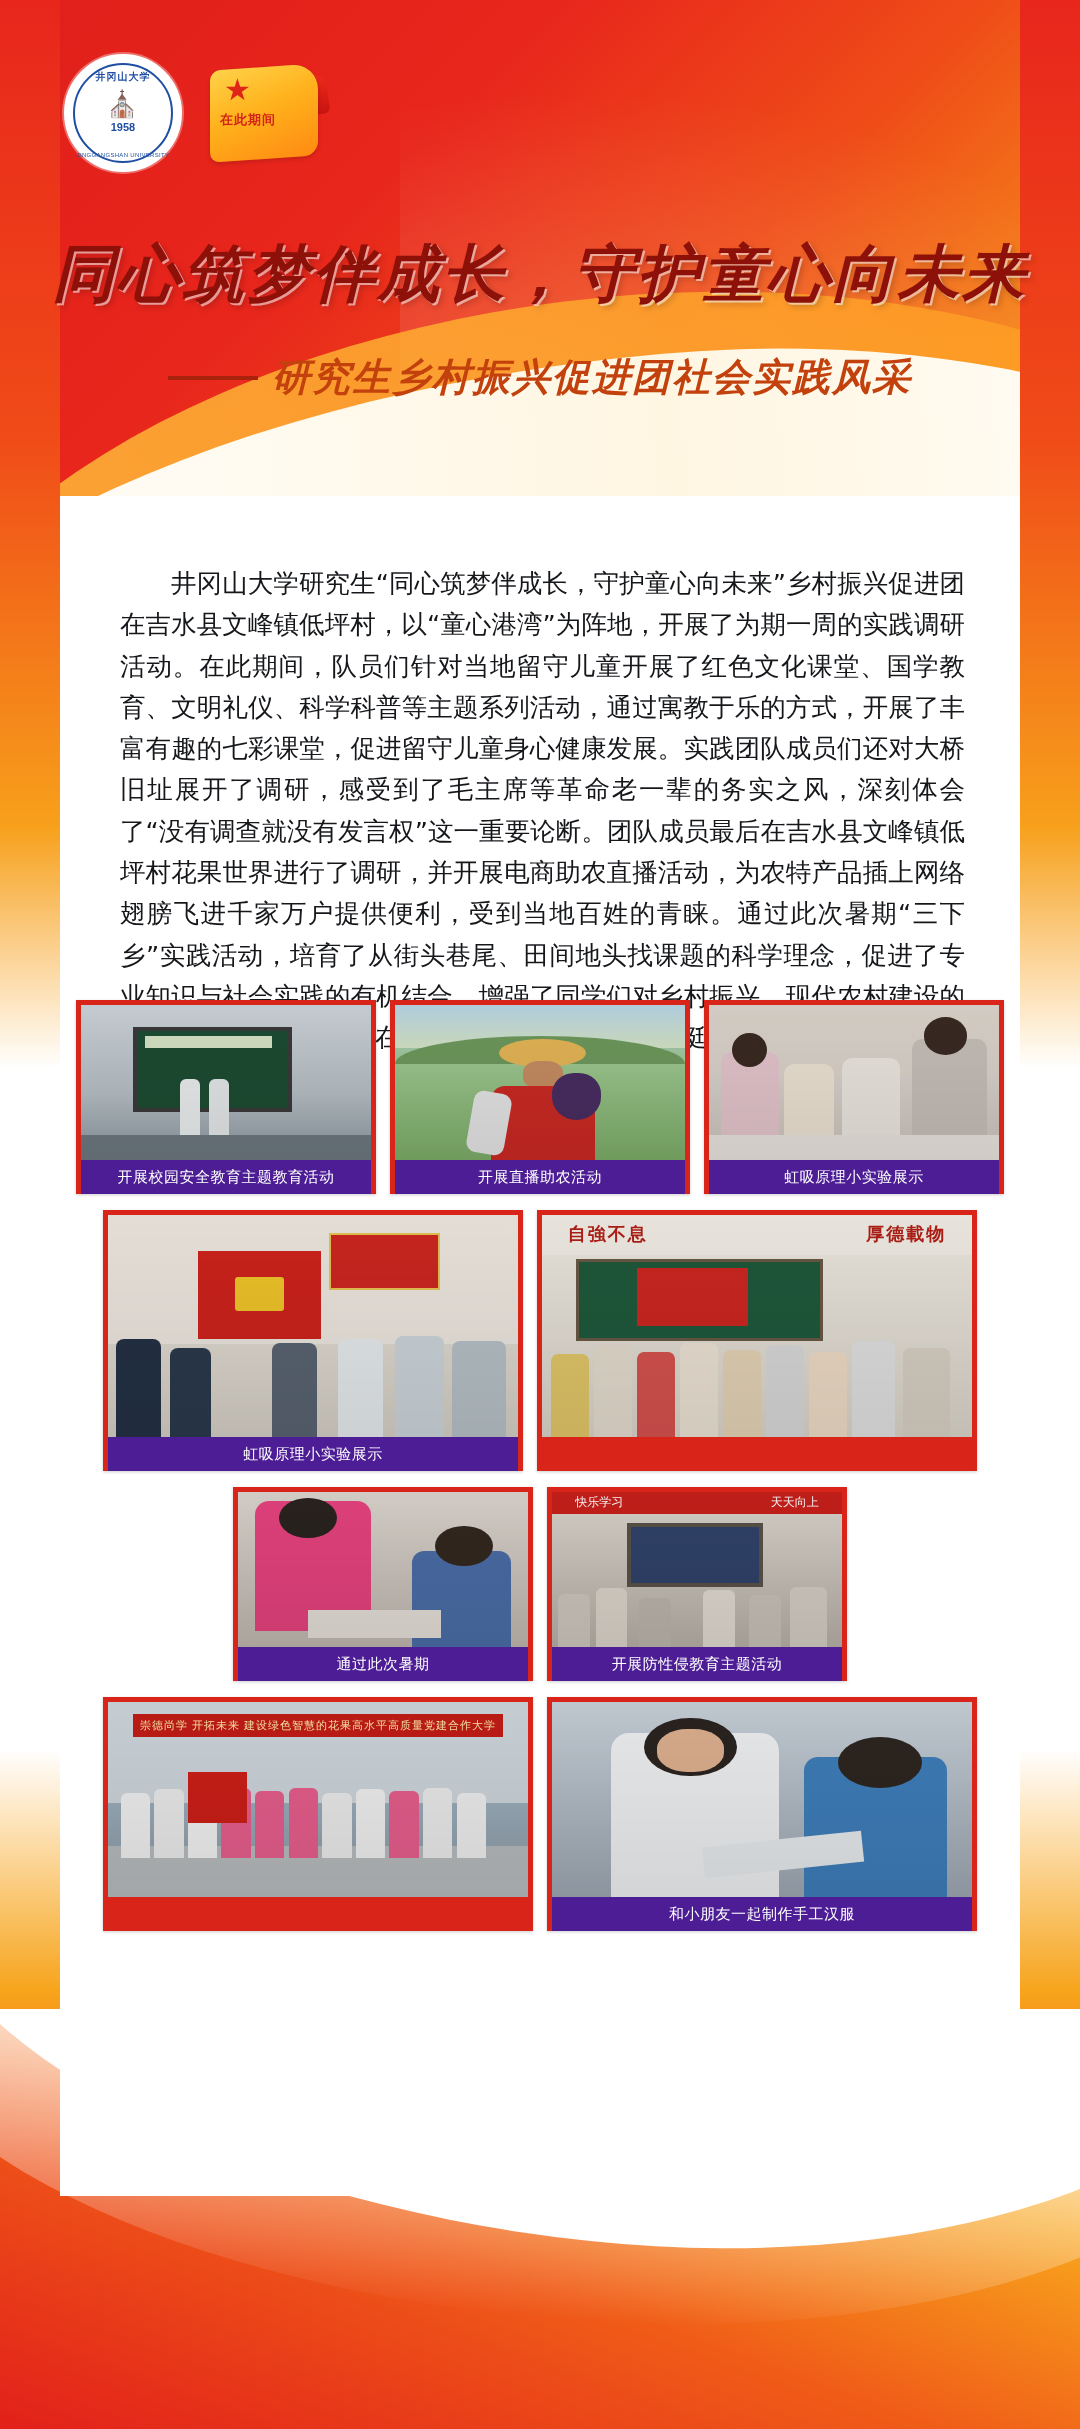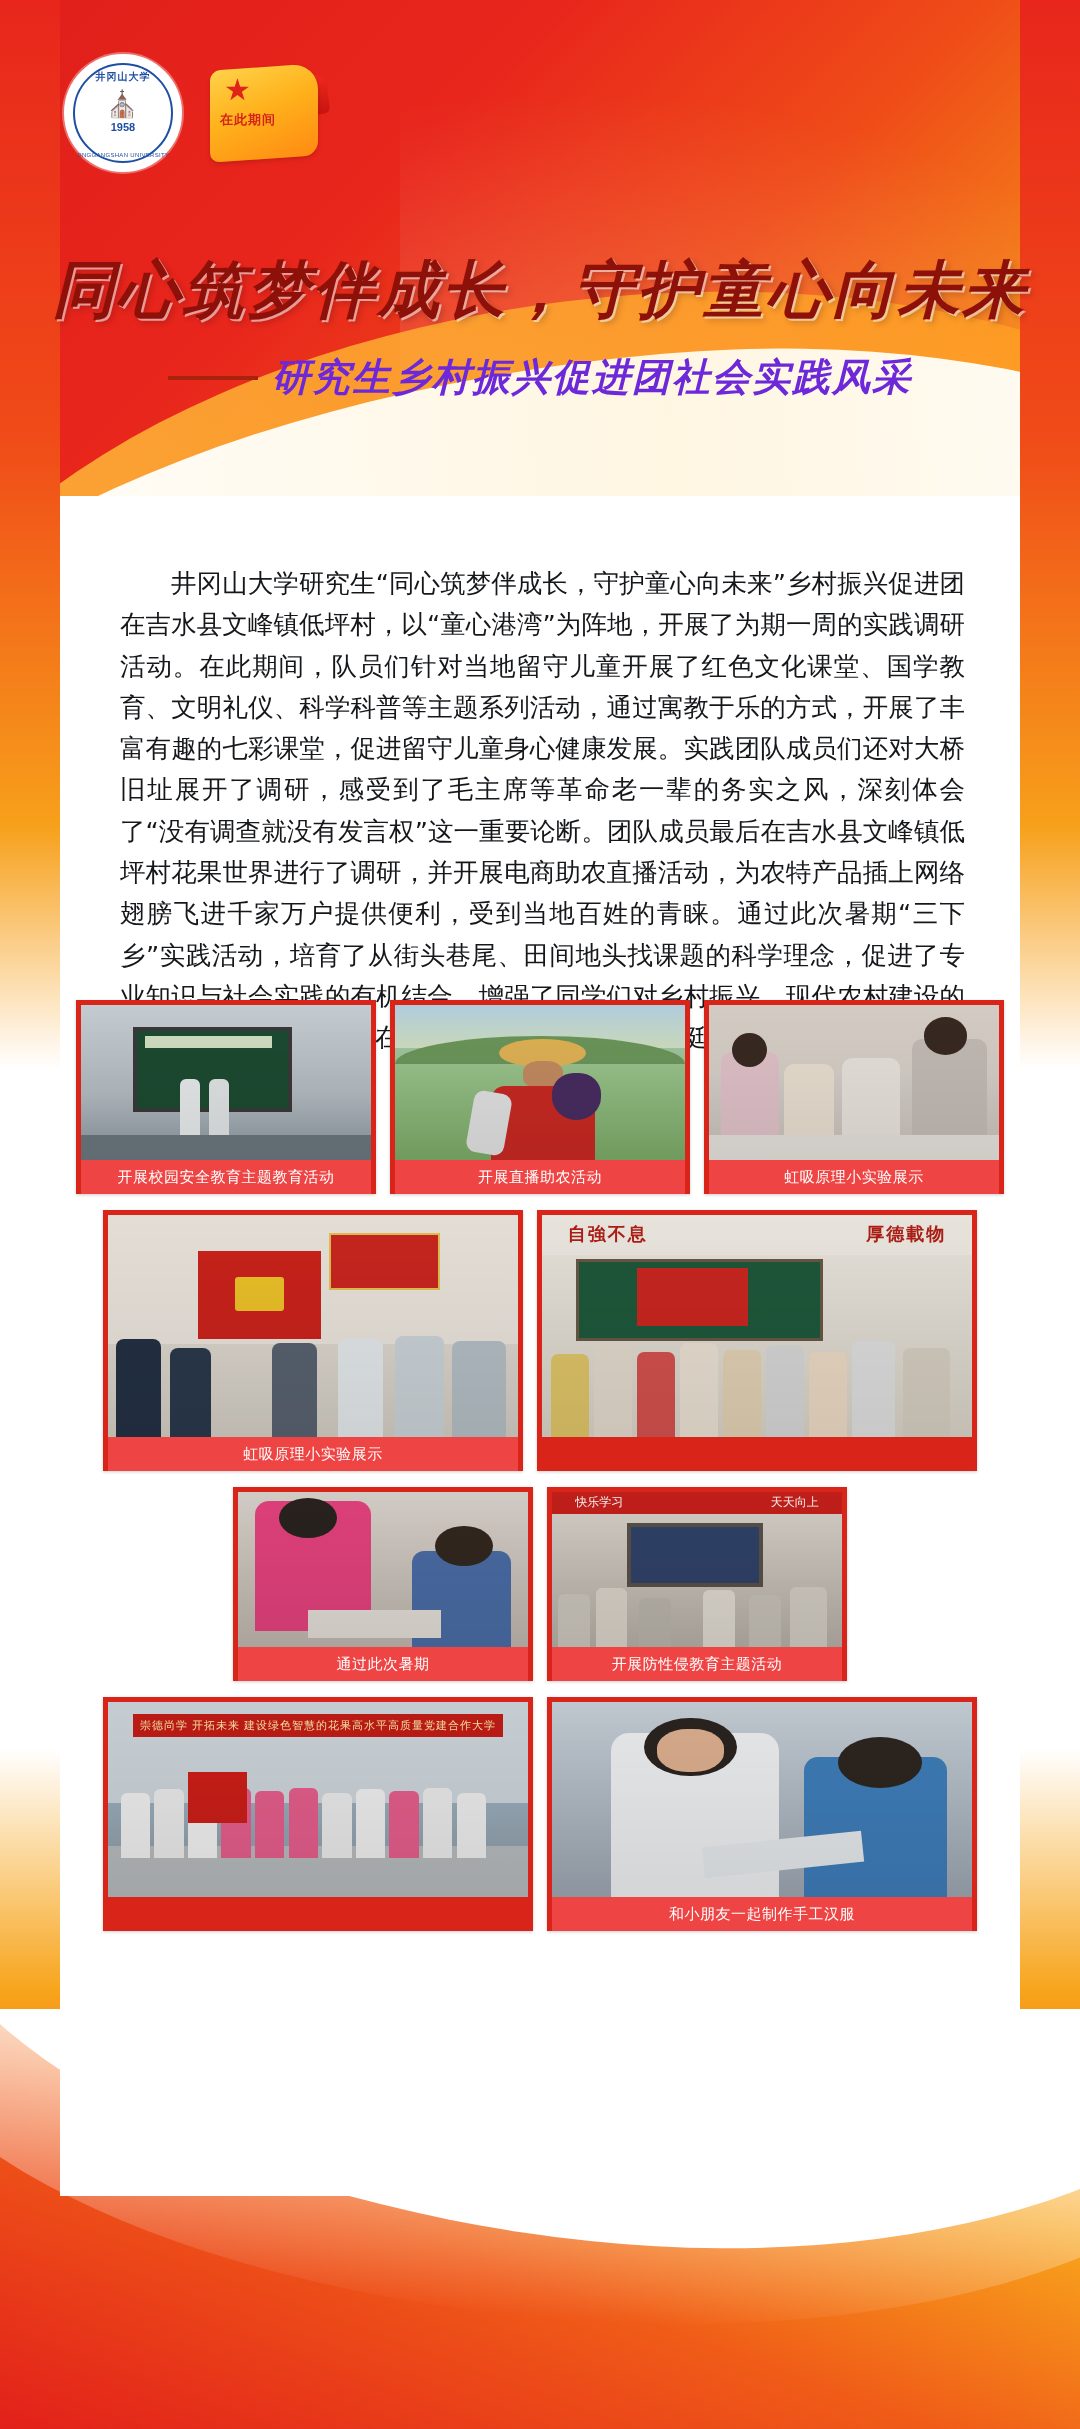--- a/index.html
+++ b/index.html
@@ -198,21 +198,21 @@
     width: 58px; height: 40px;
     background: linear-gradient(180deg,#ef2a1c,#c81410);
     border-radius: 4px 14px 6px 26px;
     transform: rotate(-8deg);
   }
 
   
   .title-main {
     position: absolute;
     left: 0; right: 0;
-    top: 248px;
+    top: 232px;
     text-align: center;
     font-family: "DejaVu Serif", serif;
     font-weight: bold;
     font-size: 62px;
     letter-spacing: 3px;
     color: #8d1009;
     text-shadow: 2px 2px 0 rgba(255,255,255,.55), 4px 4px 6px rgba(0,0,0,.18);
     z-index: 6;
     font-style: italic;
   }
@@ -228,21 +228,21 @@
   }
   .title-dash {
     width: 90px;
     height: 4px;
     background: #a8220c;
   }
   .title-sub {
     font-family: "DejaVu Serif", serif;
     font-size: 38px;
     font-weight: bold;
-    color: #6d28d9;
+    color: #c2410c;
     letter-spacing: 2px;
     font-style: italic;
   }
 
   
   .body-text {
     position: absolute;
     left: 120px;
     top: 563px;
     width: 845px;
@@ -277,21 +277,21 @@
     display: flex;
     flex-direction: column;
   }
   .card .photo {
     width: 100%;
     position: relative;
     overflow: hidden;
   }
   .card .cap {
     height: 34px;
-    background: #ef4444;
+    background: #4c1d95;
     color: #ffffff;
     font-size: 15px;
     display: flex;
     align-items: center;
     justify-content: center;
     font-family: "DejaVu Sans", sans-serif;
     letter-spacing: .5px;
     white-space: nowrap;
   }
 

